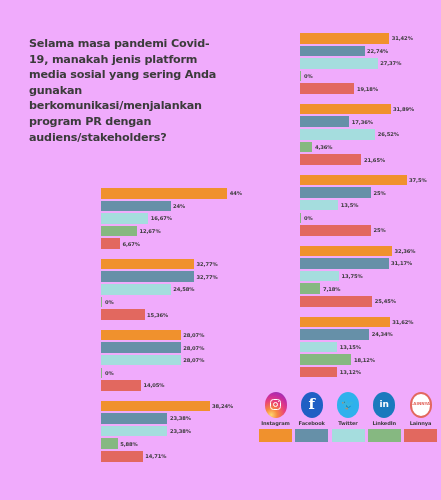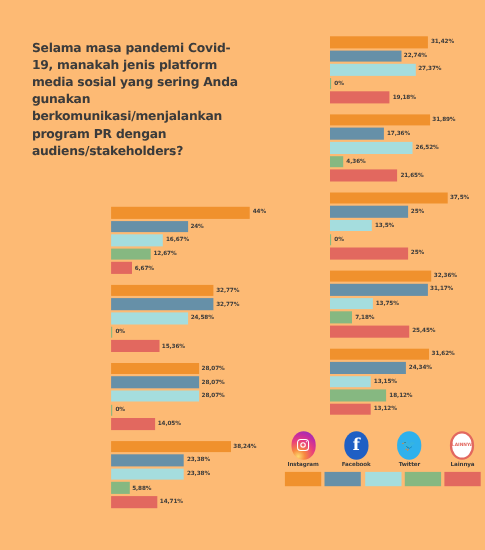--- a/index.html
+++ b/index.html
@@ -12,21 +12,21 @@
     height: 500px;
     position: relative;
     overflow: hidden;
     font-family: "Liberation Sans", sans-serif;
   }
   .canvas {
     position: absolute;
     left: 0; top: 0;
     width: 441px;
     height: 500px;
-    background: #fdba74;
+    background: #f0abfc;
   }
   
   .title-block {
     position: absolute;
     left: 29px;
     top: 36px;
     width: 190px;
   }
   .title-text {
     font-family: "DejaVu Sans", sans-serif;
@@ -392,20 +392,26 @@
           </div>
           <div class="legend-name">Facebook</div>
         </div>
         <div class="legend-item">
           <div class="icon-badge icon-tw">
             <span class="icon-glyph" style="font-size: 11px;">🐦</span>
           </div>
           <div class="legend-name">Twitter</div>
         </div>
         <div class="legend-item">
+          <div class="icon-badge icon-li">
+            <span class="icon-glyph" style="font-size: 9px;">in</span>
+          </div>
+          <div class="legend-name">LinkedIn</div>
+        </div>
+        <div class="legend-item">
           <div class="icon-badge icon-other">
             <div class="other-text">LAINNYA</div>
           </div>
           <div class="legend-name">Lainnya</div>
         </div>
       </div>
     <div class="legend-swatches">
         <div class="swatch" style="background: rgb(240, 145, 45);"></div>
         <div class="swatch" style="background: rgb(102, 144, 168);"></div>
         <div class="swatch" style="background: rgb(165, 221, 222);"></div>

